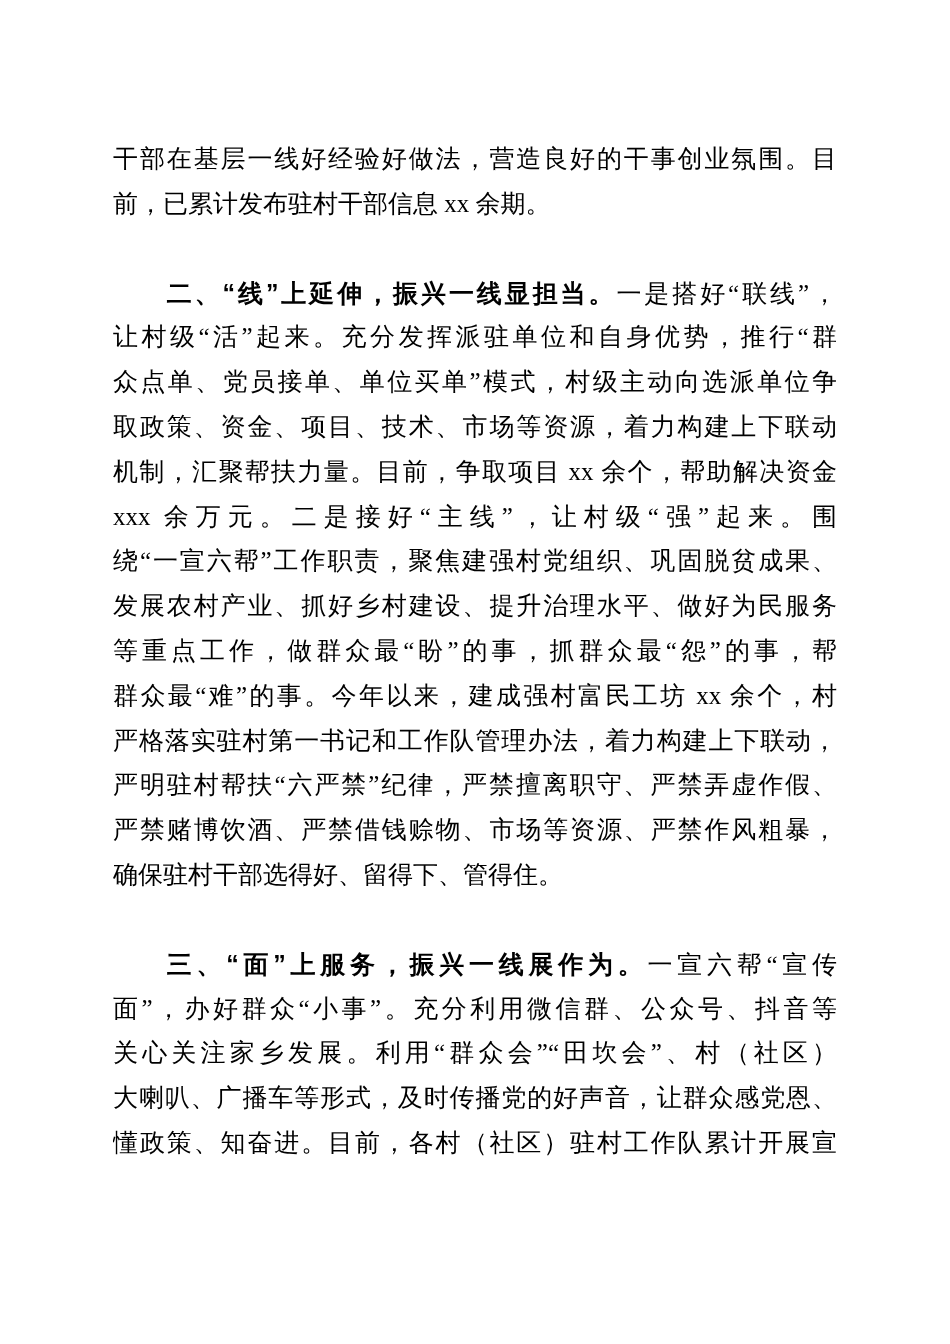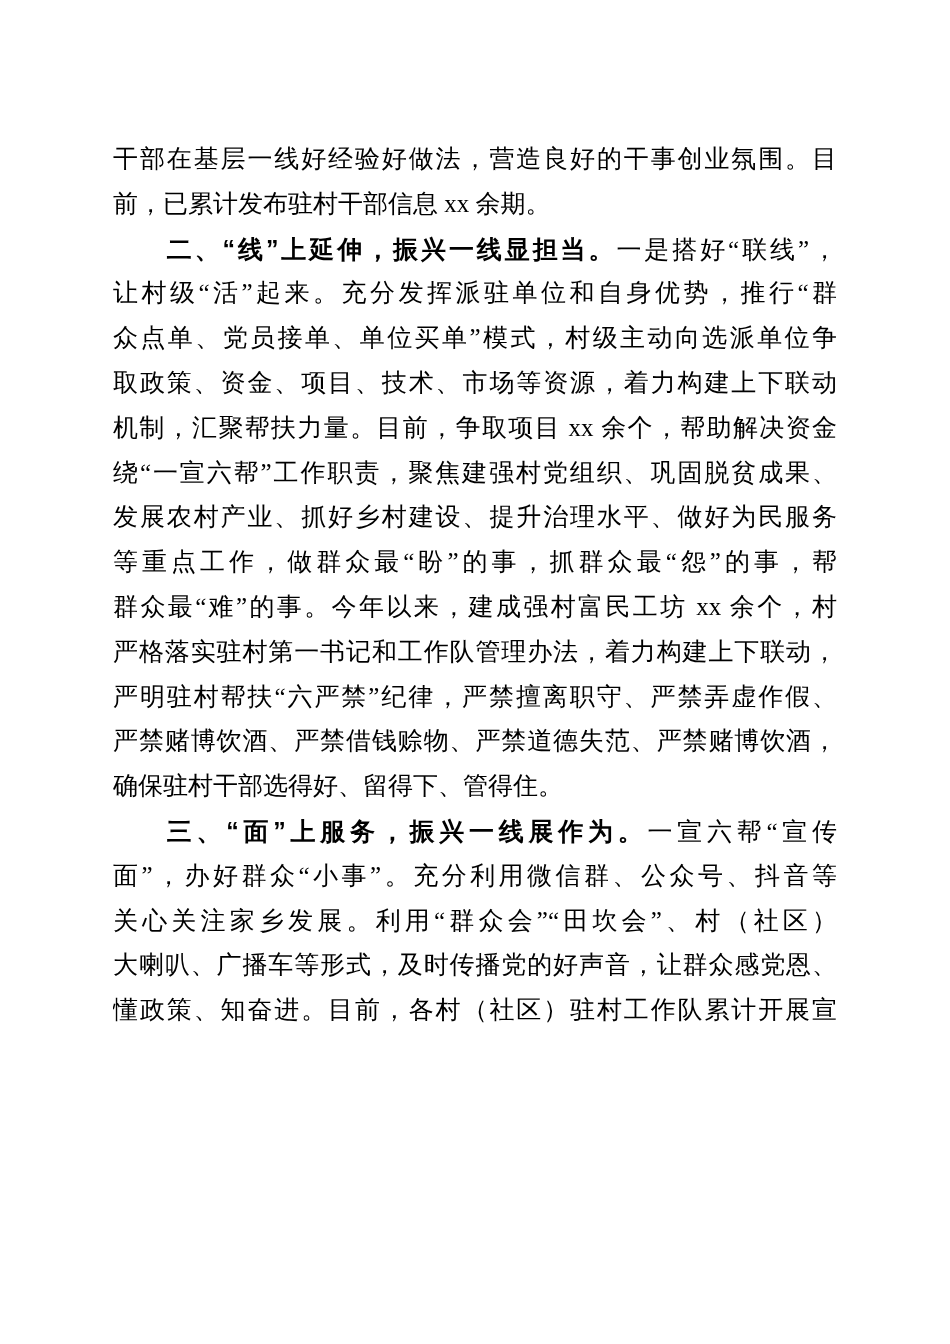--- a/index.html
+++ b/index.html
@@ -34,20 +34,21 @@
     text-align-last: justify;
     text-justify: inter-character;
     overflow: hidden;
   }
   .line.short {
     text-align: center;
     text-align-last: left;
   }
   .line.indent {
     text-indent: 2.15em;
+    margin-top: 44px;
   }
   .run {
     font-family: "Liberation Serif", serif;
     font-weight: normal;
   }
   .run.bold {
     font-family: "Liberation Sans", sans-serif;
     font-weight: bold;
   }
 </style>
@@ -56,27 +57,28 @@
 
 <div class="page">
   <div class="text-block" id="text-block">
       <div class="line"><span class="run">干部在基层一线好经验好做法，营造良好的干事创业氛围。目</span></div>
       <div class="line short"><span class="run">前，已累计发布驻村干部信息 xx 余期。</span></div>
       <div class="line indent"><span class="run bold">二、“线”上延伸，振兴一线显担当。</span><span class="run">一是搭好“联线”，</span></div>
       <div class="line"><span class="run">让村级“活”起来。充分发挥派驻单位和自身优势，推行“群</span></div>
       <div class="line"><span class="run">众点单、党员接单、单位买单”模式，村级主动向选派单位争</span></div>
       <div class="line"><span class="run">取政策、资金、项目、技术、市场等资源，着力构建上下联动</span></div>
       <div class="line"><span class="run">机制，汇聚帮扶力量。目前，争取项目 xx 余个，帮助解决资金</span></div>
+      <div class="line"><span class="run">xxx 余万元。二是接好“主线”，让村级“强”起来。围</span></div>
       <div class="line"><span class="run">绕“一宣六帮”工作职责，聚焦建强村党组织、巩固脱贫成果、</span></div>
       <div class="line"><span class="run">发展农村产业、抓好乡村建设、提升治理水平、做好为民服务</span></div>
       <div class="line"><span class="run">等重点工作，做群众最“盼”的事，抓群众最“怨”的事，帮</span></div>
       <div class="line"><span class="run">群众最“难”的事。今年以来，建成强村富民工坊 xx 余个，村</span></div>
       <div class="line"><span class="run">严格落实驻村第一书记和工作队管理办法，着力构建上下联动，</span></div>
       <div class="line"><span class="run">严明驻村帮扶“六严禁”纪律，严禁擅离职守、严禁弄虚作假、</span></div>
-      <div class="line"><span class="run">严禁赌博饮酒、严禁借钱赊物、严禁道德失范、严禁赌博饮酒，</span></div>
+      <div class="line"><span class="run">严禁赌博饮酒、严禁借钱赊物、市场等资源、严禁作风粗暴，</span></div>
       <div class="line short"><span class="run">确保驻村干部选得好、留得下、管得住。</span></div>
       <div class="line indent"><span class="run bold">三、“面”上服务，振兴一线展作为。</span><span class="run">一宣六帮“宣传</span></div>
       <div class="line"><span class="run">面”，办好群众“小事”。充分利用微信群、公众号、抖音等</span></div>
       <div class="line"><span class="run">关心关注家乡发展。利用“群众会”“田坎会”、村（社区）</span></div>
       <div class="line"><span class="run">大喇叭、广播车等形式，及时传播党的好声音，让群众感党恩、</span></div>
       <div class="line"><span class="run">懂政策、知奋进。目前，各村（社区）驻村工作队累计开展宣</span></div>
     </div>
 </div>
 
 </body></html>

